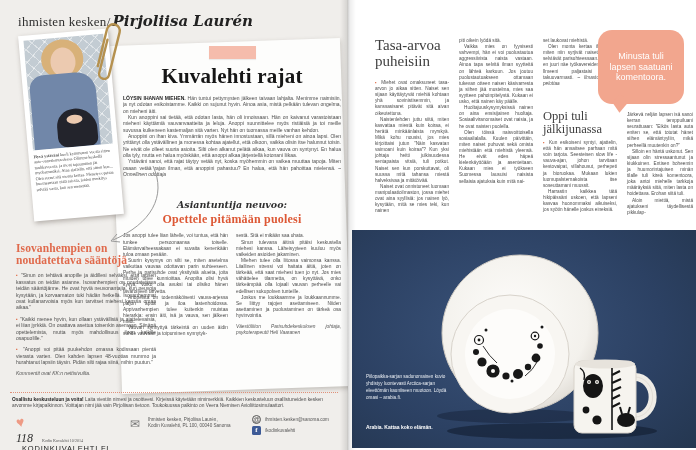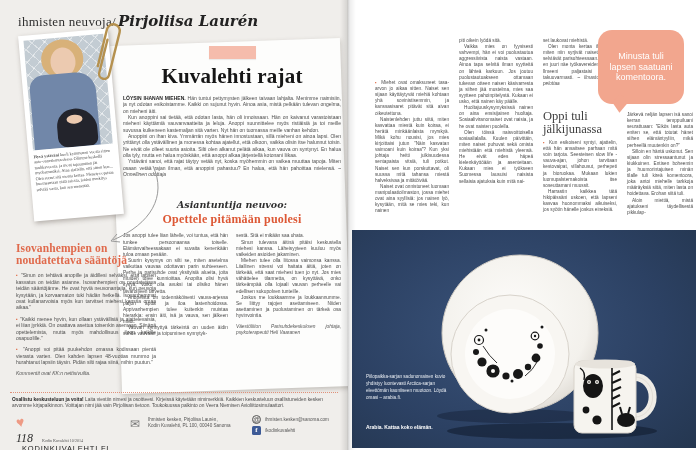--- a/index.html
+++ b/index.html
@@ -115,21 +115,21 @@
      background:linear-gradient(90deg, rgba(0,0,0,0) 0%, rgba(0,0,0,.10) 42%, rgba(0,0,0,.18) 50%, rgba(0,0,0,.07) 62%, rgba(0,0,0,0) 100%); }
 </style>
 </head>
 <body>
 
 <div id="spread">
 
   <div class="page-left">
 
     <div class="lp-header">
-      <span class="lp-kicker">ihmisten neuvoja/</span><span class="lp-author">Pirjoliisa Laurén</span>
+      <span class="lp-kicker">ihmisten kesken/</span><span class="lp-author">Pirjoliisa Laurén</span>
     </div>
 
     <div class="card-bg"></div>
 
     <svg class="arrow-curve" width="70" height="90" viewBox="0 0 70 90">
       <path d="M58 4 C 72 34, 56 62, 18 78" fill="none" stroke="#9a9a9a" stroke-width="1"></path>
       <path d="M22 72 L16 79 L25 80" fill="none" stroke="#9a9a9a" stroke-width="1"></path>
     </svg>
 
     <div class="polaroid">
@@ -203,20 +203,24 @@
       <span class="fb-icon">f</span>
       <span class="f-fb">/kodinkuvalehti</span>
     </div>
     <div class="pageno">118</div>
     <div class="issue">Kodin Kuvalehti 10/2014</div>
   </div>
 
   <div class="page-right">
 
     <div class="rp-top">
+      <div class="l1-title">
+        <div>Tasa-arvoa</div>
+        <div>puheisiin</div>
+      </div>
 
       <div class="rcol c1">
         <p class="sq">Miehet ovat omaksuneet tasa-arvon jo aikaa sitten. Naiset sen sijaan käyttäytyvät miehiä kohtaan yhä sovinistisemmin, ja kanssasisaret pitävät sitä aivan oikeutettuna.</p>
         <p>Naistenlehden juttu siitä, miten kasvattaa miestä kuin koiraa, ei herätä minkäänlaista myrskyä. Mikä kohu nousisi, jos mies kirjoittaisi jutun ”Näin kasvatan vaimoani kuin koiraa”? Kun yksi johtaja heitti julkisuudessa sentapaista vitsiä, tuli potkut. Naiset sen kun porskuttavat, oli suussa mitä tahansa miestä halveksivaa ja mitätöivää.</p>
         <p>Naiset ovat onnistuneet luomaan manipulaatioilmaston, jossa miehet ovat aina syyllisiä: jos nainen lyö, kysytään, mitä se mies teki, kun nainen</p>
       </div>
 
       <div class="rcol c2">
         <p>piti oikein lyödä sitä.</p>
         <p>Vaikka mies on fyysisesti vahvempi, hän ei voi puolustautua aggressiivista naista vastaan. Ainoa tapa selvitä ilman syytteitä on lähteä karkuun. Jos joutuu puolustautuakseen ottamaan tukevan otteen naisen käsivarresta ja siihen jää mustelma, mies saa syytteen pahoinpitelystä. Kukaan ei usko, että nainen käy päälle.</p>

